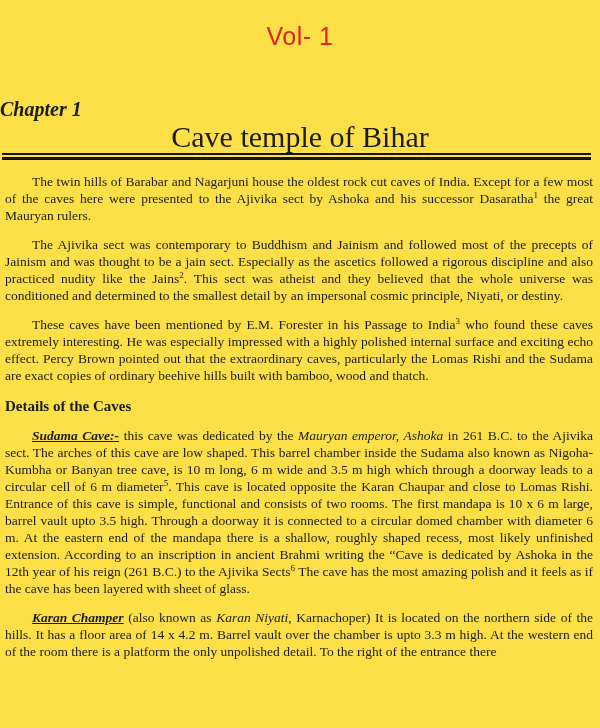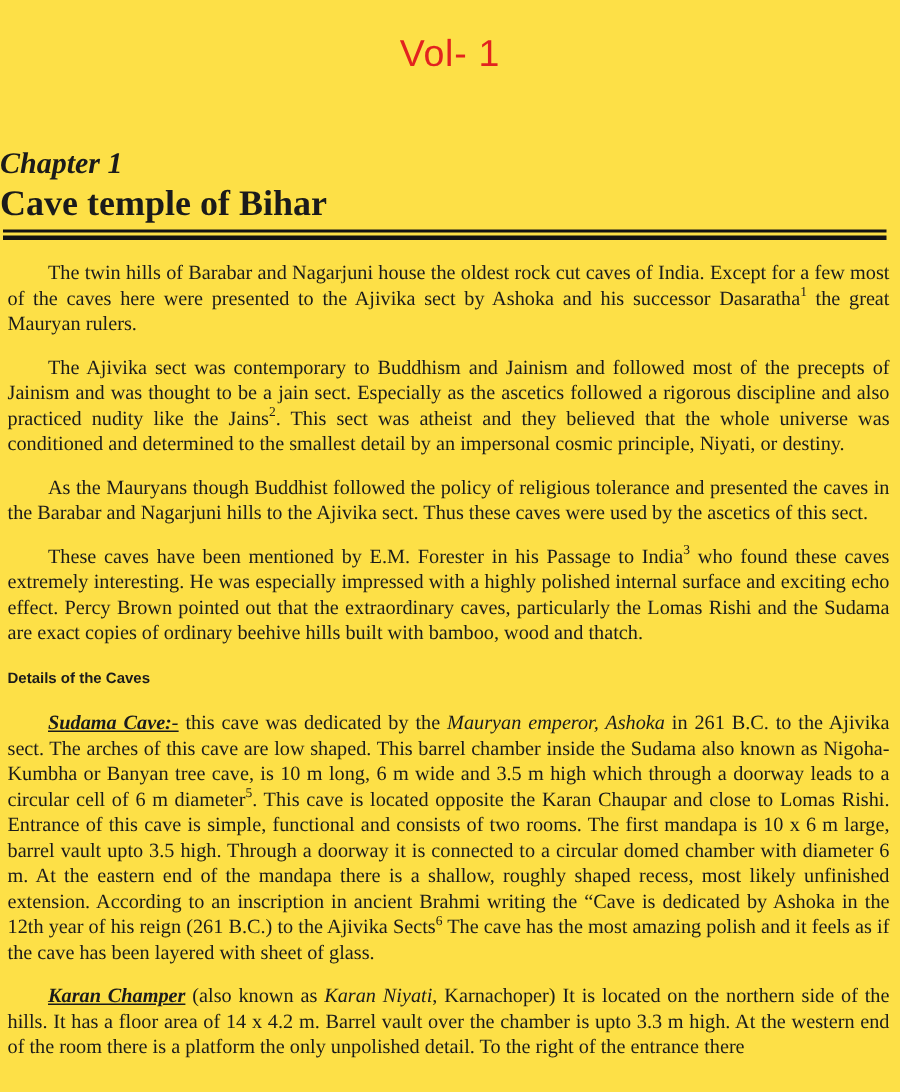--- a/index.html
+++ b/index.html
@@ -24,44 +24,44 @@
   .chapter {
     margin-top: 50px;
     text-align: left;
     font-size: 20px;
     line-height: 21px;
     font-weight: bold;
     font-style: italic;
   }
   .title {
     margin: 3px 0 0 0;
-    text-align: left;
-    font-size: 24px;
+    text-align: center;
+    font-size: 30px;
     line-height: 27px;
-    font-weight: bold;
+    font-weight: normal;
   }
   .rule {
     margin: 3px 9px 0 2px;
     height: 2px;
     border-top: 2px solid #141414;
     border-bottom: 3px solid #141414;
   }
   .body {
     margin: 13px 7px 0 5px;
     font-size: 13.5px;
     line-height: 17px;
     text-align: justify;
   }
   .body p {
     margin: 12px 0 6px 0;
     text-indent: 27px;
   }
   .body h3 {
-    font-family: Liberation Sans, sans-serif;
-    font-size: 10px;
+    font-family: Liberation Serif, serif;
+    font-size: 15px;
     font-weight: bold;
     margin: 14px 0 5px 0;
     text-indent: 0;
   }
   .bi { font-weight: bold; font-style: italic; text-decoration: underline; }
   em  { }
   sup {
     font-size: 9px;
     line-height: 0;
     vertical-align: super;
@@ -71,19 +71,18 @@
 <body>
 
 <div class="page" style="color: rgb(27, 27, 27);">
   <div class="vol" style="color: rgb(226, 35, 31);">Vol- 1</div>
   <div class="chapter">Chapter 1</div>
   <h1 class="title">Cave temple of Bihar</h1>
   <div class="rule"></div>
   <div class="body">
       <p><span>The twin hills of Barabar and Nagarjuni house the oldest rock cut caves of India. Except for a few most of the caves here were presented to the Ajivika sect by Ashoka and his successor Dasaratha</span><sup>1</sup><span> the great Mauryan rulers.</span></p>
       <p><span>The Ajivika sect was contemporary to Buddhism and Jainism and followed most of the precepts of Jainism and was thought to be a jain sect. Especially as the ascetics followed a rigorous discipline and also practiced nudity like the Jains</span><sup>2</sup><span>. This sect was atheist and they believed that the whole universe was conditioned and determined to the smallest detail by an impersonal cosmic principle, Niyati, or destiny.</span></p>
-      <p><span>As the Mauryans though Buddhist followed the policy of religious tolerance and presented the caves in the Barabar and Nagarjuni hills to the Ajivika sect. Thus these caves were used by the ascetics of this sect.</span></p>
       <p><span>These caves have been mentioned by E.M. Forester in his Passage to India</span><sup>3</sup><span> who found these caves extremely interesting. He was especially impressed with a highly polished internal surface and exciting echo effect. Percy Brown pointed out that the extraordinary caves, particularly the Lomas Rishi and the Sudama are exact copies of ordinary beehive hills built with bamboo, wood and thatch.</span></p>
       <h3><span>Details of the Caves</span></h3>
       <p><span class="bi">Sudama Cave:-</span><span> this cave was dedicated by the </span><em>Mauryan emperor, Ashoka</em><span> in 261 B.C. to the Ajivika sect. The arches of this cave are low shaped. This barrel chamber inside the Sudama also known as Nigoha-Kumbha or Banyan tree cave, is 10 m long, 6 m wide and 3.5 m high which through a doorway leads to a circular cell of 6 m diameter</span><sup>5</sup><span>. This cave is located opposite the Karan Chaupar and close to Lomas Rishi. Entrance of this cave is simple, functional and consists of two rooms. The first mandapa is 10 x 6 m large, barrel vault upto 3.5 high. Through a doorway it is connected to a circular domed chamber with diameter 6 m. At the eastern end of the mandapa there is a shallow, roughly shaped recess, most likely unfinished extension. According to an inscription in ancient Brahmi writing the “Cave is dedicated by Ashoka in the 12th year of his reign (261 B.C.) to the Ajivika Sects</span><sup>6</sup><span> The cave has the most amazing polish and it feels as if the cave has been layered with sheet of glass.</span></p>
       <p><span class="bi">Karan Champer</span><span> (also known as </span><em>Karan Niyati</em><span>, Karnachoper) It is located on the northern side of the hills. It has a floor area of 14 x 4.2 m. Barrel vault over the chamber is upto 3.3 m high. At the western end of the room there is a platform the only unpolished detail. To the right of the entrance there</span></p>
     </div>
 </div>
 
 </body></html>

